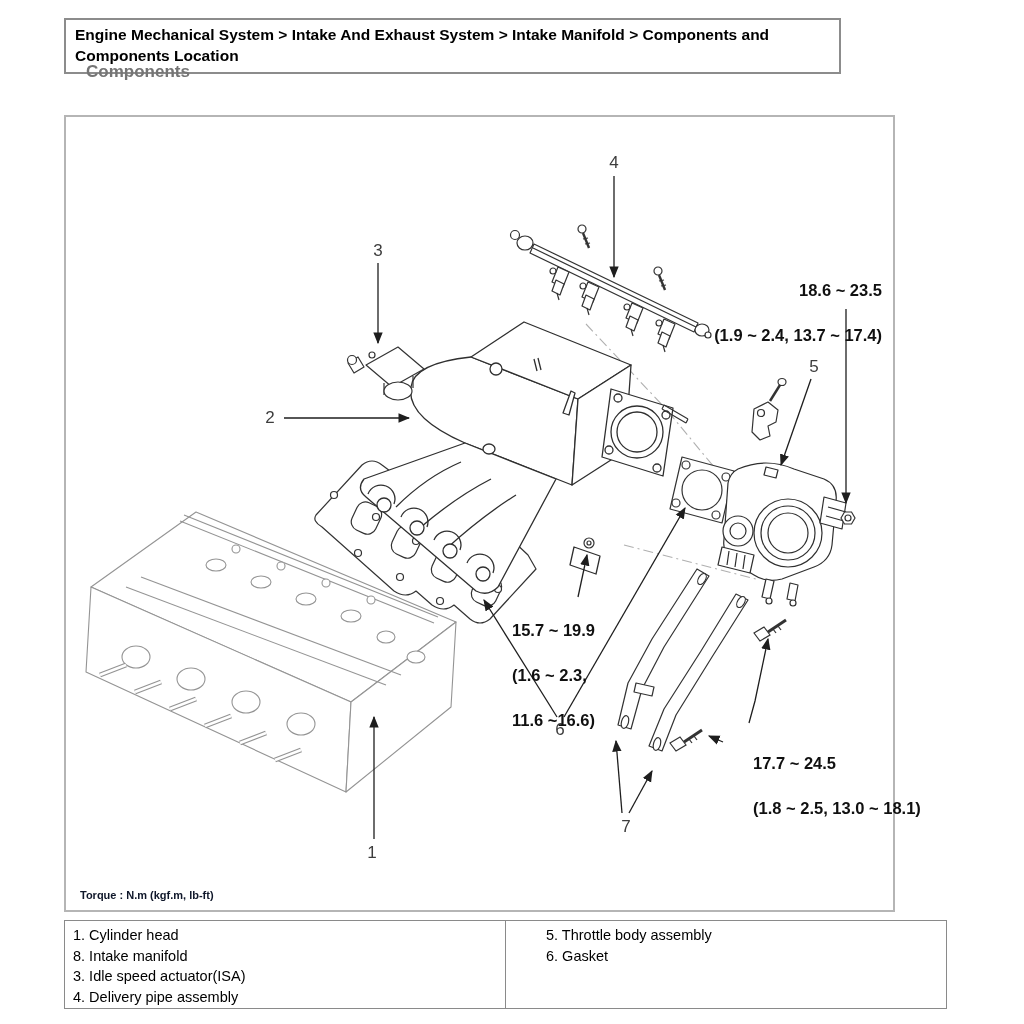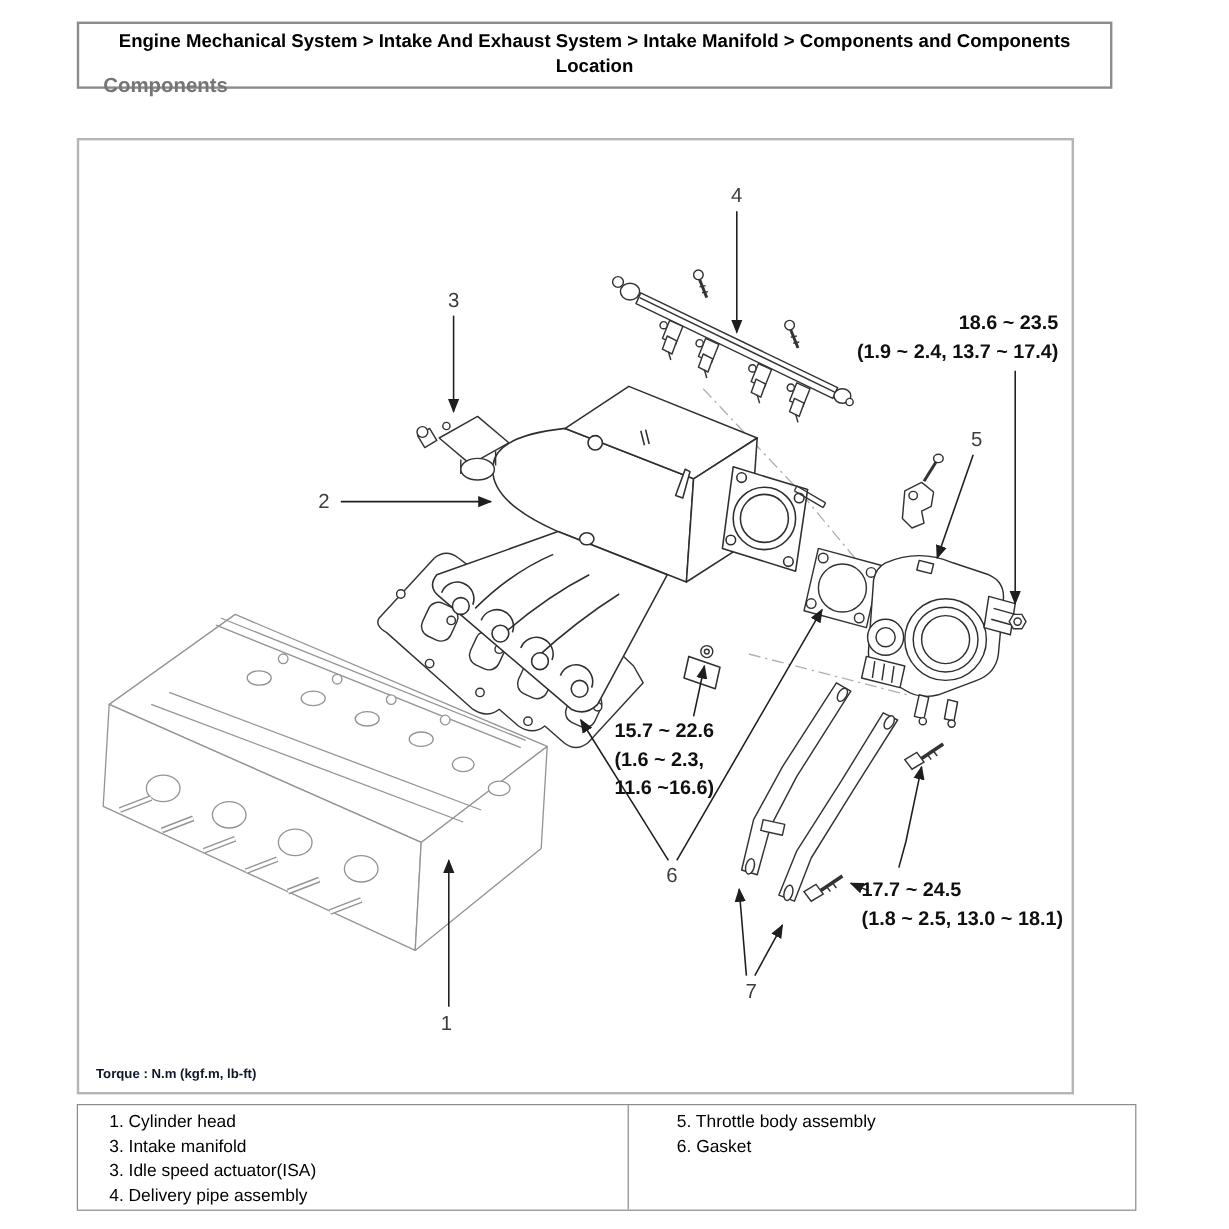--- a/index.html
+++ b/index.html
@@ -2,53 +2,53 @@
 <html><head>
 <meta charset="utf-8">
 <style>
   html,body{margin:0;padding:0;}
   body{
     width:1024px;height:1024px;background:#ffffff;position:relative;
     font-family:"Liberation Sans", sans-serif;color:#000;
     -webkit-font-smoothing:antialiased;
   }
   .breadcrumb-box{
-    position:absolute;left:64px;top:18px;width:863px;box-sizing:border-box;
+    position:absolute;left:64px;top:18px;width:777px;box-sizing:border-box;
     border:2px solid #8c8c8c;padding:4px 9px 6px 9px;
-    font-weight:bold;font-size:15.5px;line-height:21px;color:#000;background:#fff;text-align:center;
+    font-weight:bold;font-size:15.5px;line-height:21px;color:#000;background:#fff;
   }
   .section-title{
     position:absolute;left:86px;top:62px;margin:0;
     font-size:17px;font-weight:bold;color:#757575;
   }
   .diagram-box{
     position:absolute;left:64px;top:115px;width:831px;height:797px;
     box-sizing:border-box;border:2px solid #b5b5b5;background:#fff;
   }
   .diagram-box svg{position:absolute;left:0;top:0;display:block;}
   .callout{
     position:absolute;transform:translate(-50%,-50%);
     font-size:17px;color:#3d3d3d;background:#fff;padding:0 2px;
   }
   .torque{
     position:absolute;font-weight:bold;font-size:16.5px;line-height:24px;
     color:#101010;white-space:nowrap;
   }
-  .torque span{display:block;}
+  .torque span{display:block;margin-top:21px;}
   .torque--tb{right:11px;top:140px;text-align:right;}
   .torque--im{left:446px;top:480px;}
-  .torque--stay{left:652px;top:613px;}
+  .torque--stay{left:687px;top:613px;}
   .torque-note{
     position:absolute;left:14px;bottom:9px;
     font-weight:bold;font-size:11px;color:#0f172a;
   }
   .legend{
     position:absolute;left:64px;top:920px;width:883px;height:89px;
     box-sizing:border-box;border:1px solid #8a8a8a;display:flex;
-    font-size:14.5px;line-height:20.5px;color:#000;background:#fff;padding-left:18px;
+    font-size:14.5px;line-height:20.5px;color:#000;background:#fff;
   }
   .legend-col{box-sizing:border-box;padding:4px 8px;}
   .legend-col--left{width:441px;border-right:1px solid #8a8a8a;}
   .legend-col--right{flex:1;margin-left:32px;}
 </style>
 </head>
 <body>
 
 <div class="breadcrumb-box">
   <span>Engine Mechanical System &gt; Intake And Exhaust System &gt; Intake Manifold &gt; Components and Components Location</span>
@@ -301,36 +301,36 @@
   <div class="callout" style="left:748px;top:250px">5</div>
   <div class="callout" style="left:494px;top:613px">6</div>
   <div class="callout" style="left:306px;top:736px">1</div>
   <div class="callout" style="left:560px;top:710px">7</div>
 
   <div class="torque torque--tb">
     <span>18.6 ~ 23.5</span>
     <span>(1.9 ~ 2.4, 13.7 ~ 17.4)</span>
   </div>
   <div class="torque torque--im">
-    <span>15.7 ~ 22.6</span>
+    <span>15.7 ~ 19.9</span>
     <span>(1.6 ~ 2.3,</span>
     <span>11.6 ~16.6)</span>
   </div>
   <div class="torque torque--stay">
     <span>17.7 ~ 24.5</span>
     <span>(1.8 ~ 2.5, 13.0 ~ 18.1)</span>
   </div>
 
   <div class="torque-note">Torque : N.m (kgf.m, lb-ft)</div>
 </div>
 
 <div class="legend">
   <div class="legend-col legend-col--left">
     <div>1. Cylinder head</div>
-    <div>3. Intake manifold</div>
+    <div>8. Intake manifold</div>
     <div>3. Idle speed actuator(ISA)</div>
     <div>4. Delivery pipe assembly</div>
   </div>
   <div class="legend-col legend-col--right">
     <div>5. Throttle body assembly</div>
     <div>6. Gasket</div>
   </div>
 </div>
 
 </body></html>

